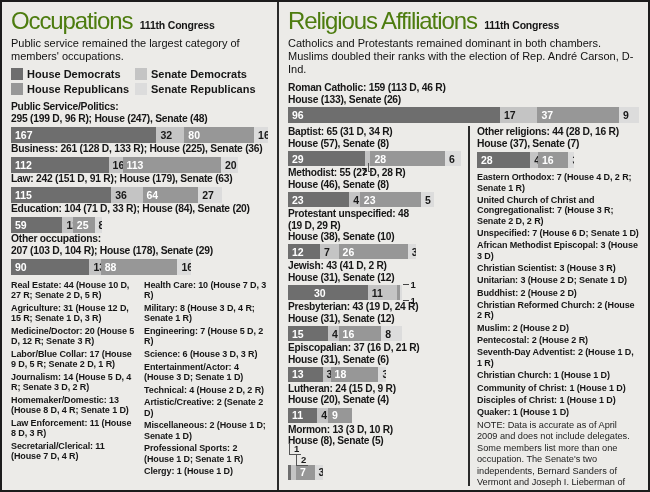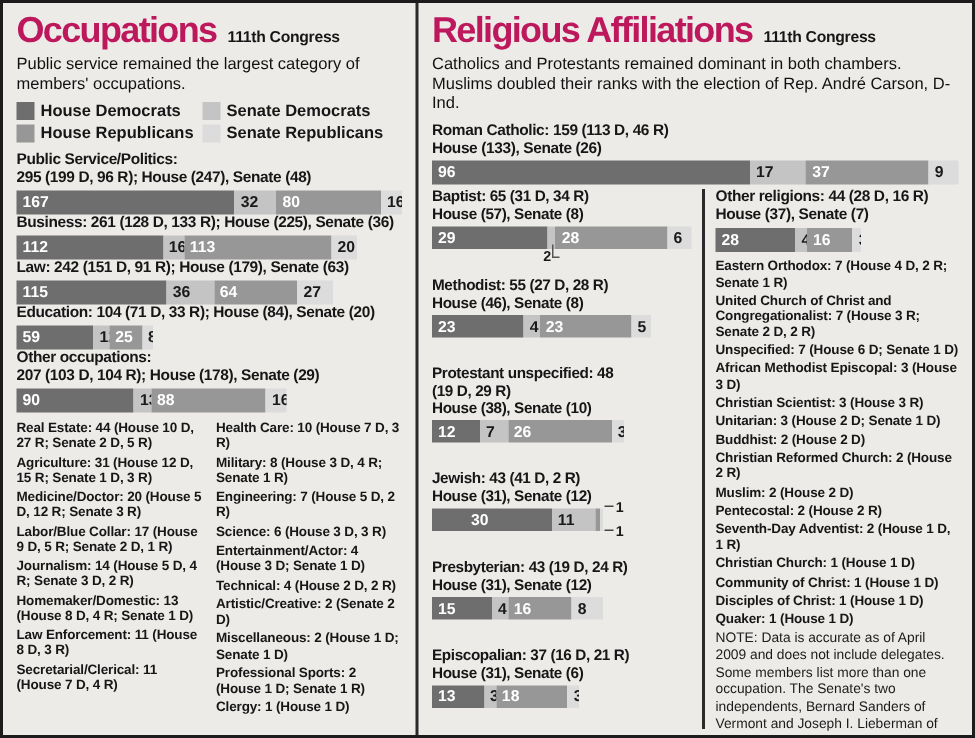--- a/index.html
+++ b/index.html
@@ -5,21 +5,21 @@
   * { box-sizing: border-box; margin: 0; padding: 0; }
   html,body { background:#fff; }
   body { width:650px; height:492px; font-family:"Liberation Sans", sans-serif; }
   .frame { width:650px; height:492px; border:2px solid #1c1c1c; background:#ecebe8;
            display:flex; overflow:hidden; color:#161616; }
   .panel { overflow:hidden; }
   .panel-left { width:277px; min-width:277px; border-right:2px solid #2a2a2a; padding:7px 9px 4px 9px; }
   .panel-right { flex:1; padding:7px 9px 4px 9px; display:flex; flex-direction:column; }
 
   .title-row { white-space:nowrap; }
-  .big-title { font-size:24px; font-weight:bold; letter-spacing:-1.1px; line-height:1; color:#be185d; }
+  .big-title { font-size:24px; font-weight:normal; letter-spacing:-1.1px; line-height:1; color:#4d7c0f; }
   .congress { font-size:10.5px; font-weight:bold; margin-left:3px; letter-spacing:-0.2px; }
   .subtitle { font-size:11px; line-height:1.2; margin:4px 0 5px; color:#111; }
 
   .legend { display:grid; grid-template-columns:120px 1fr; gap:3px 4px; margin-bottom:6px;
             font-size:11px; font-weight:bold; }
   .lg-item { display:flex; align-items:center; gap:4px; }
   .sw { width:12px; height:12px; flex:none; }
 
   .k-hd { background:var(--hd,#6e6e6e); color:#fff; }
   .k-sd { background:var(--sd,#c4c4c4); color:#191919; }
@@ -34,21 +34,21 @@
          overflow:hidden; white-space:nowrap; }
   .seg.tiny { padding:0; overflow:visible; position:relative; }
 
   .mini-lists { display:flex; gap:9px; margin-top:5px; }
   .mini-col { flex:1; font-size:9px; font-weight:bold; line-height:1.14; letter-spacing:-0.1px; }
   .mini-item { margin-bottom:2.5px; }
 
   .sub-cols { display:flex; flex:1; margin-top:3px; min-height:0; }
   .sub-left { width:180px; min-width:180px; padding-right:7px; }
   .sub-right { flex:1; border-left:2px solid #2a2a2a; padding-left:7px; display:flex; flex-direction:column; min-height:0; }
-  .sub-left .section { margin-bottom:19px; }
+  .sub-left .section { margin-bottom:1px; }
   .sub-left .sec-h { font-size:10.2px; line-height:1.12; }
   .sub-left .bar { height:15px; }
   .section.has-above .bar-wrap { margin-top:18px; }
 
   .rel-list { font-size:9px; font-weight:bold; line-height:1.15; letter-spacing:-0.1px; margin-top:4px; }
   .rel-item { margin-bottom:2px; }
   .note { margin-top:auto; font-size:9.2px; line-height:1.25; color:#1b1b1b; padding-bottom:2px; }
 
   .co-below { position:absolute; top:16px; left:-3px; font-size:9.5px; font-weight:bold; color:#191919; line-height:1; }
   .co-below::before { content:""; position:absolute; left:calc(100% + 1px); top:-4px; width:4px; height:8px;

